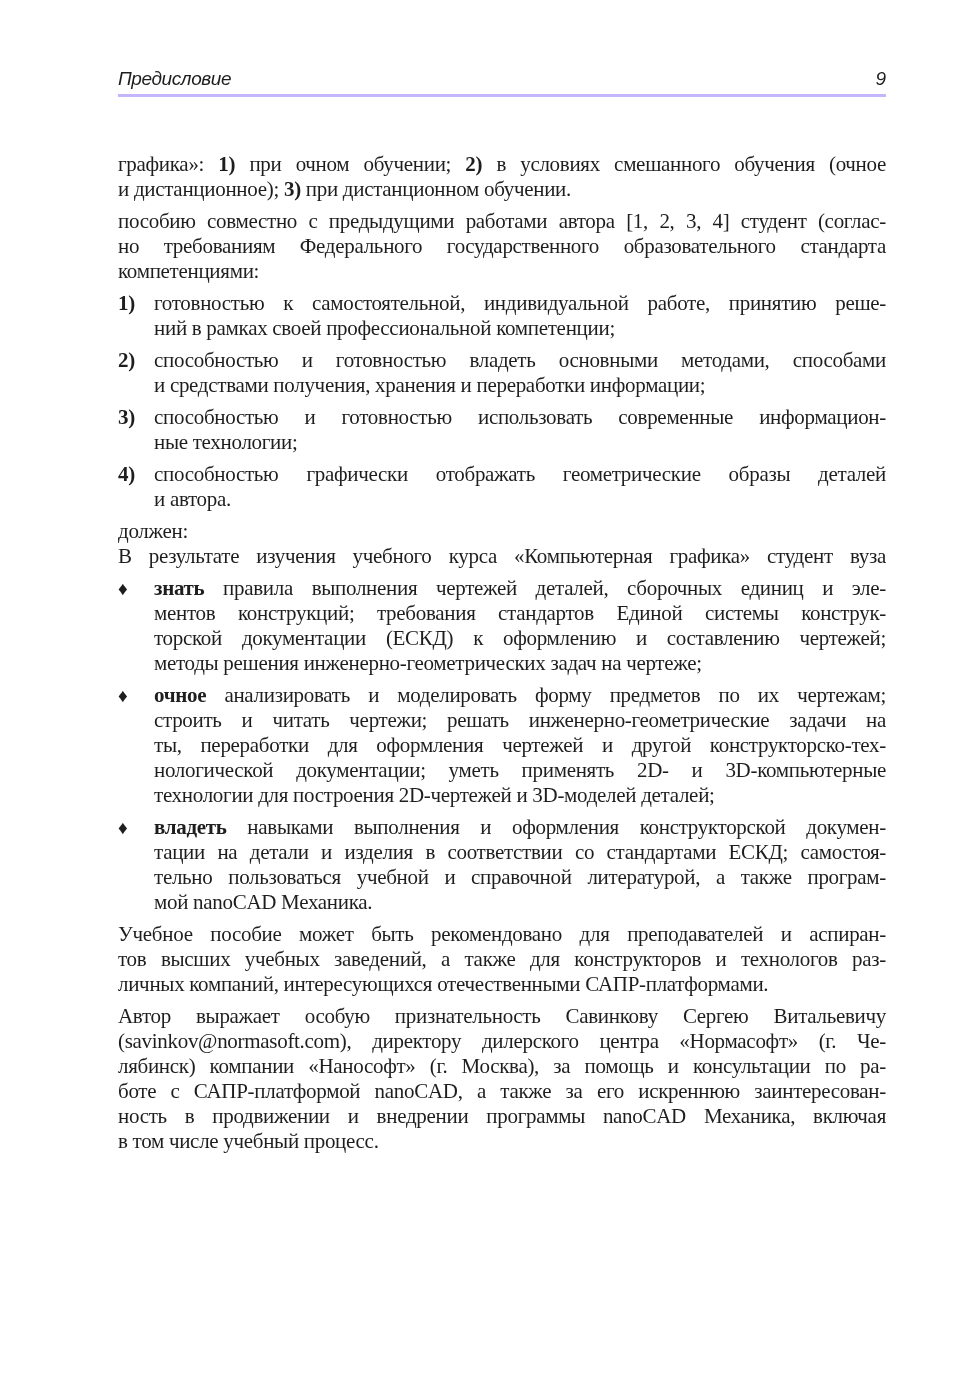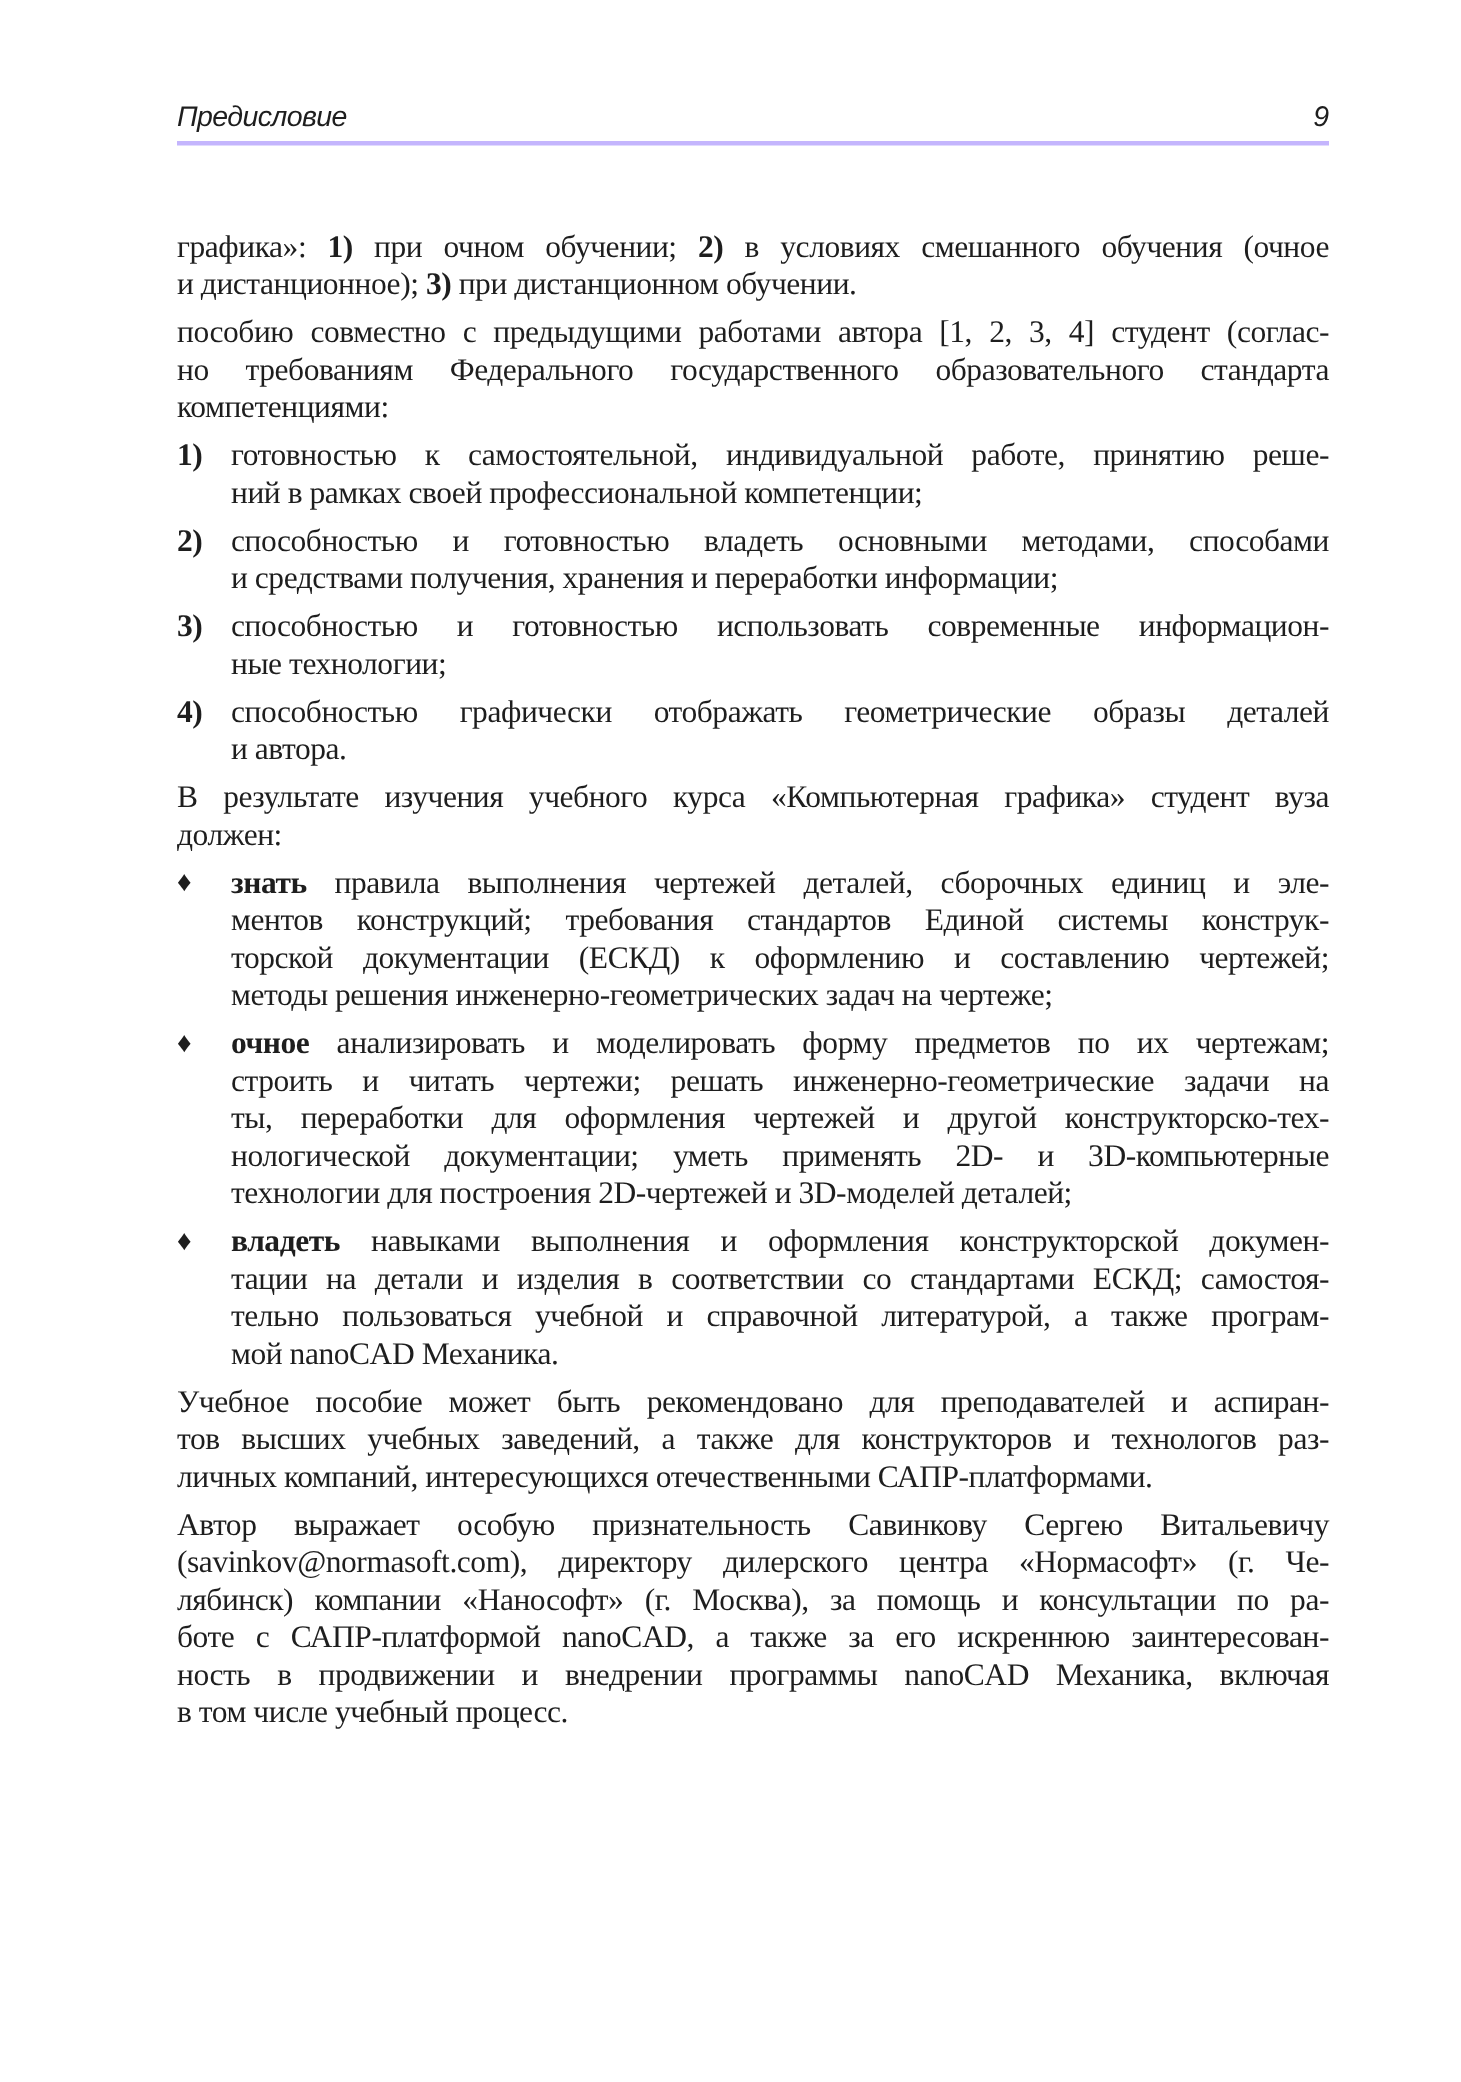--- a/index.html
+++ b/index.html
@@ -60,22 +60,22 @@
         </div>
         <div class="list-item">
           <span class="marker">4)</span>
           <div>
             <span class="line">способностью графически отображать геометрические образы деталей</span>
             <span class="line last">и автора.</span>
           </div>
         </div>
       </div>
     <p class="para" id="result-intro">
+        <span class="line last">должен:</span>
         <span class="line">В результате изучения учебного курса «Компьютерная графика» студент вуза</span>
-        <span class="line last">должен:</span>
       </p>
     <div id="skills">
         <div class="list-item">
           <span class="bullet">♦</span>
           <div>
             <span class="line"><b>знать</b><span> правила выполнения чертежей деталей, сборочных единиц и эле-</span></span>
             <span class="line">ментов конструкций; требования стандартов Единой системы конструк-</span>
             <span class="line">торской документации (ЕСКД) к оформлению и составлению чертежей;</span>
             <span class="line last">методы решения инженерно-геометрических задач на чертеже;</span>
           </div>

